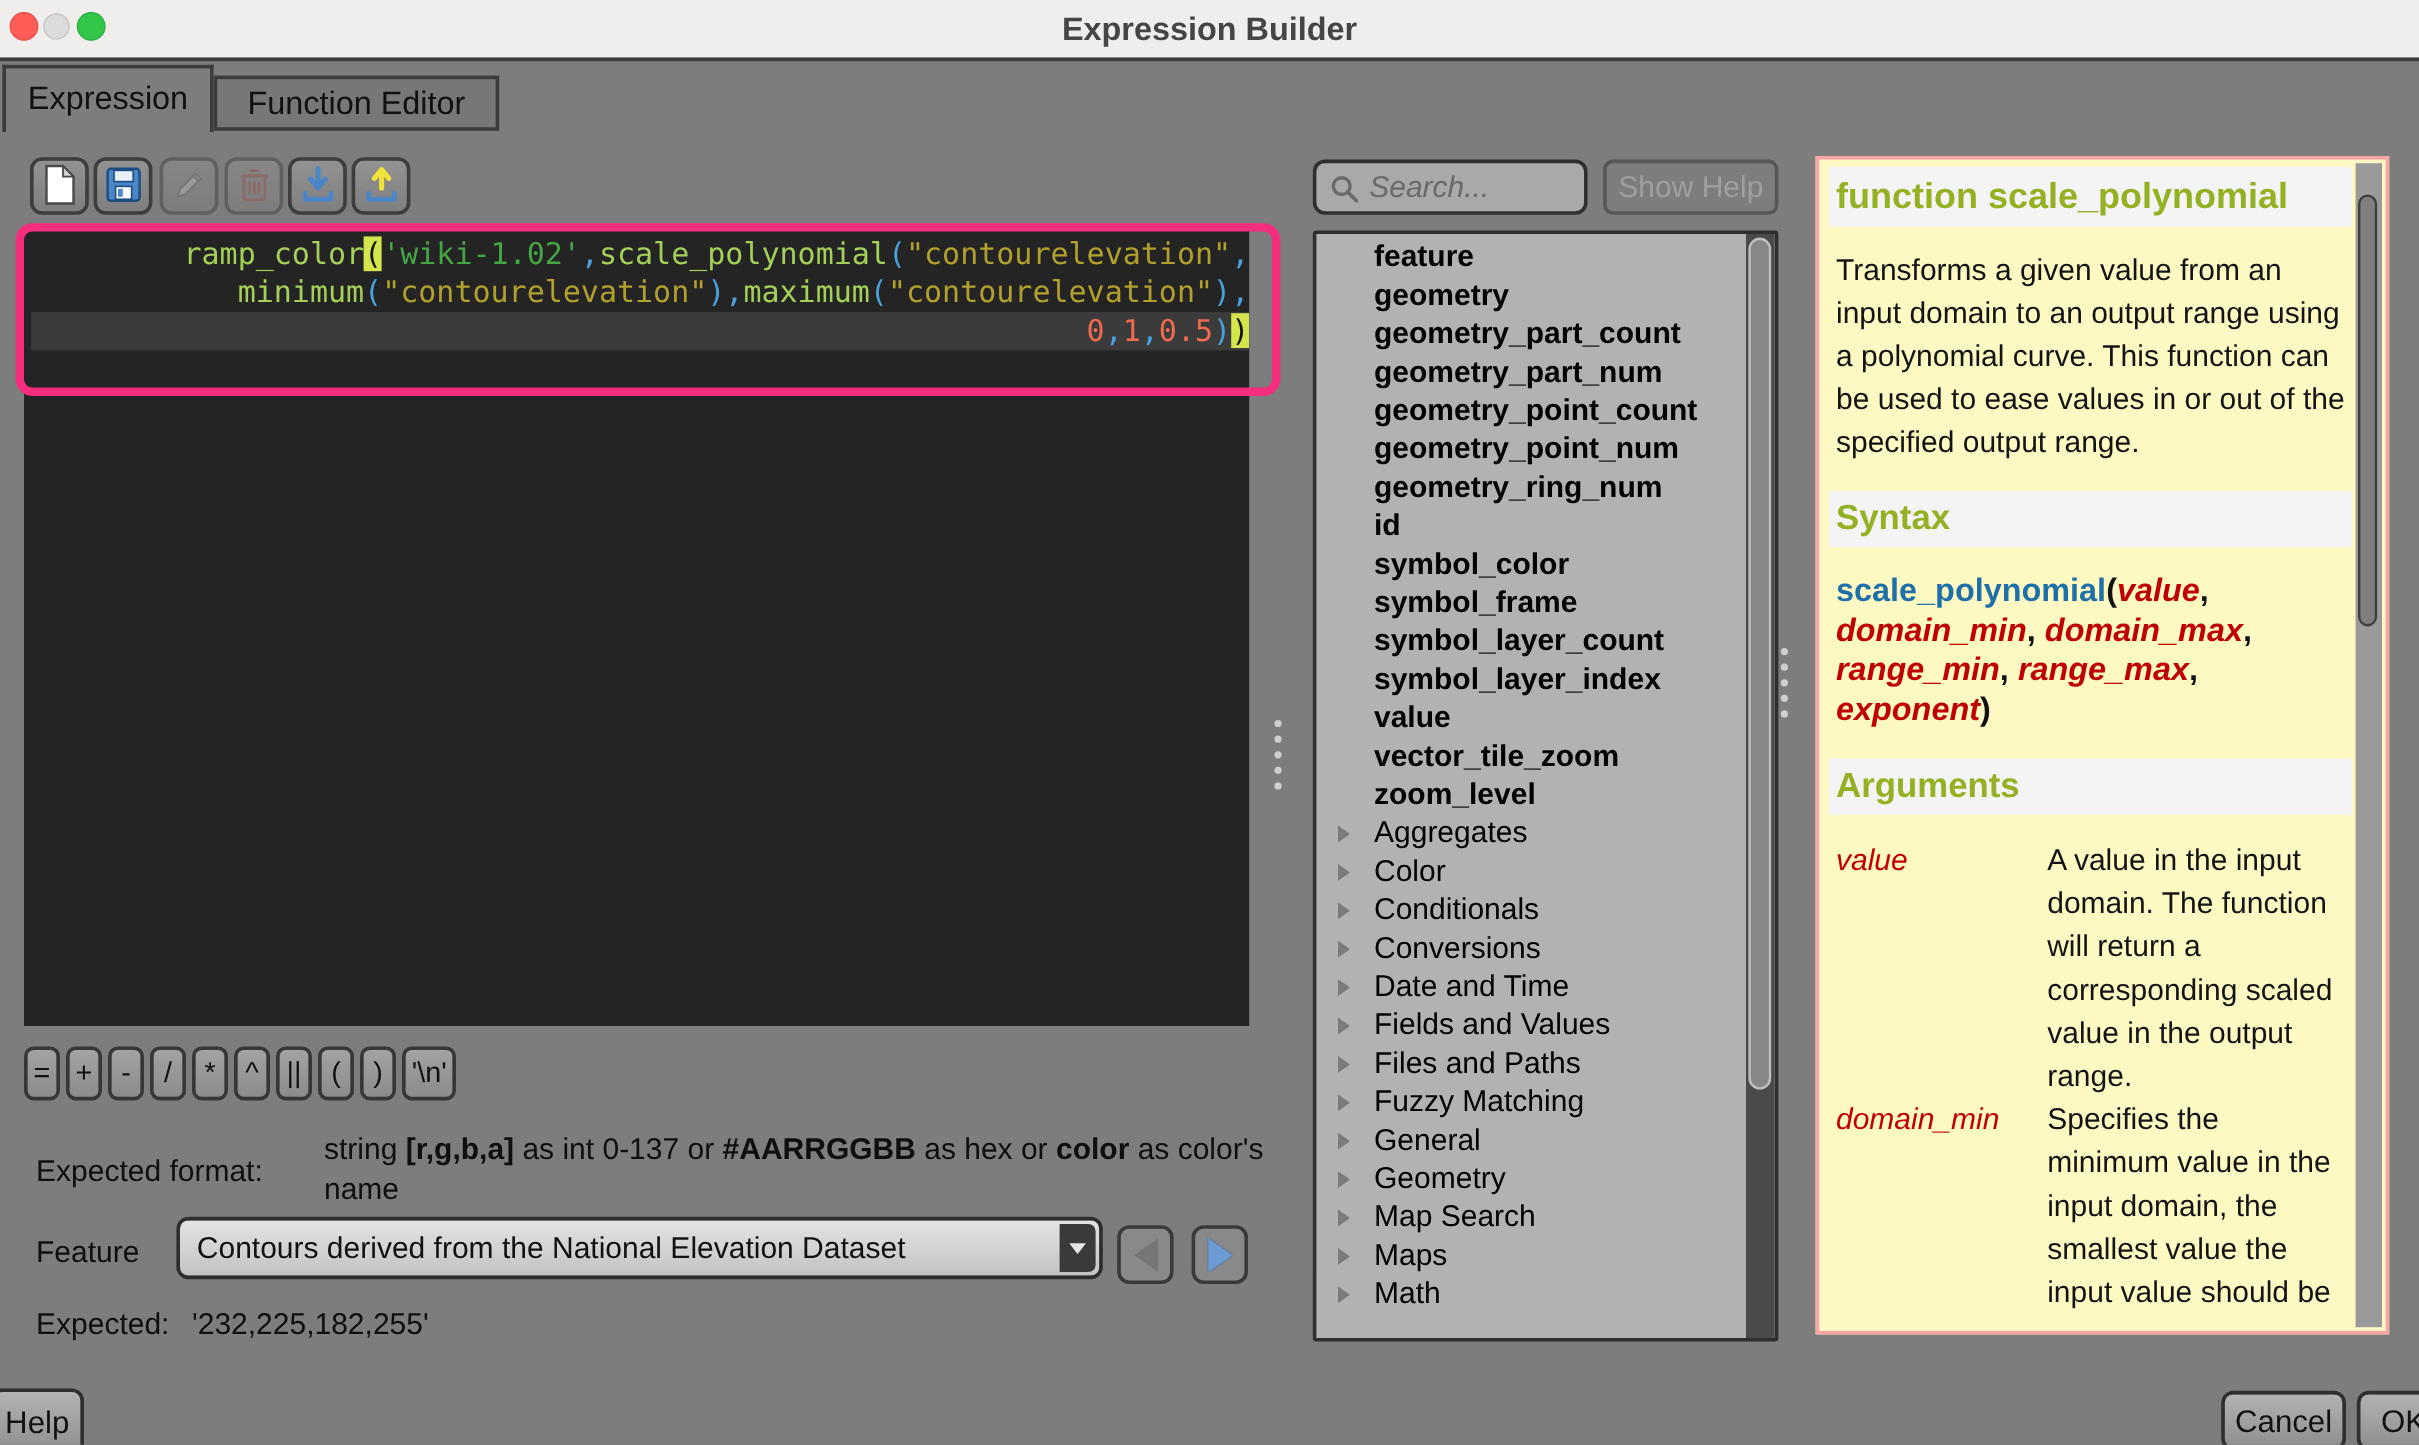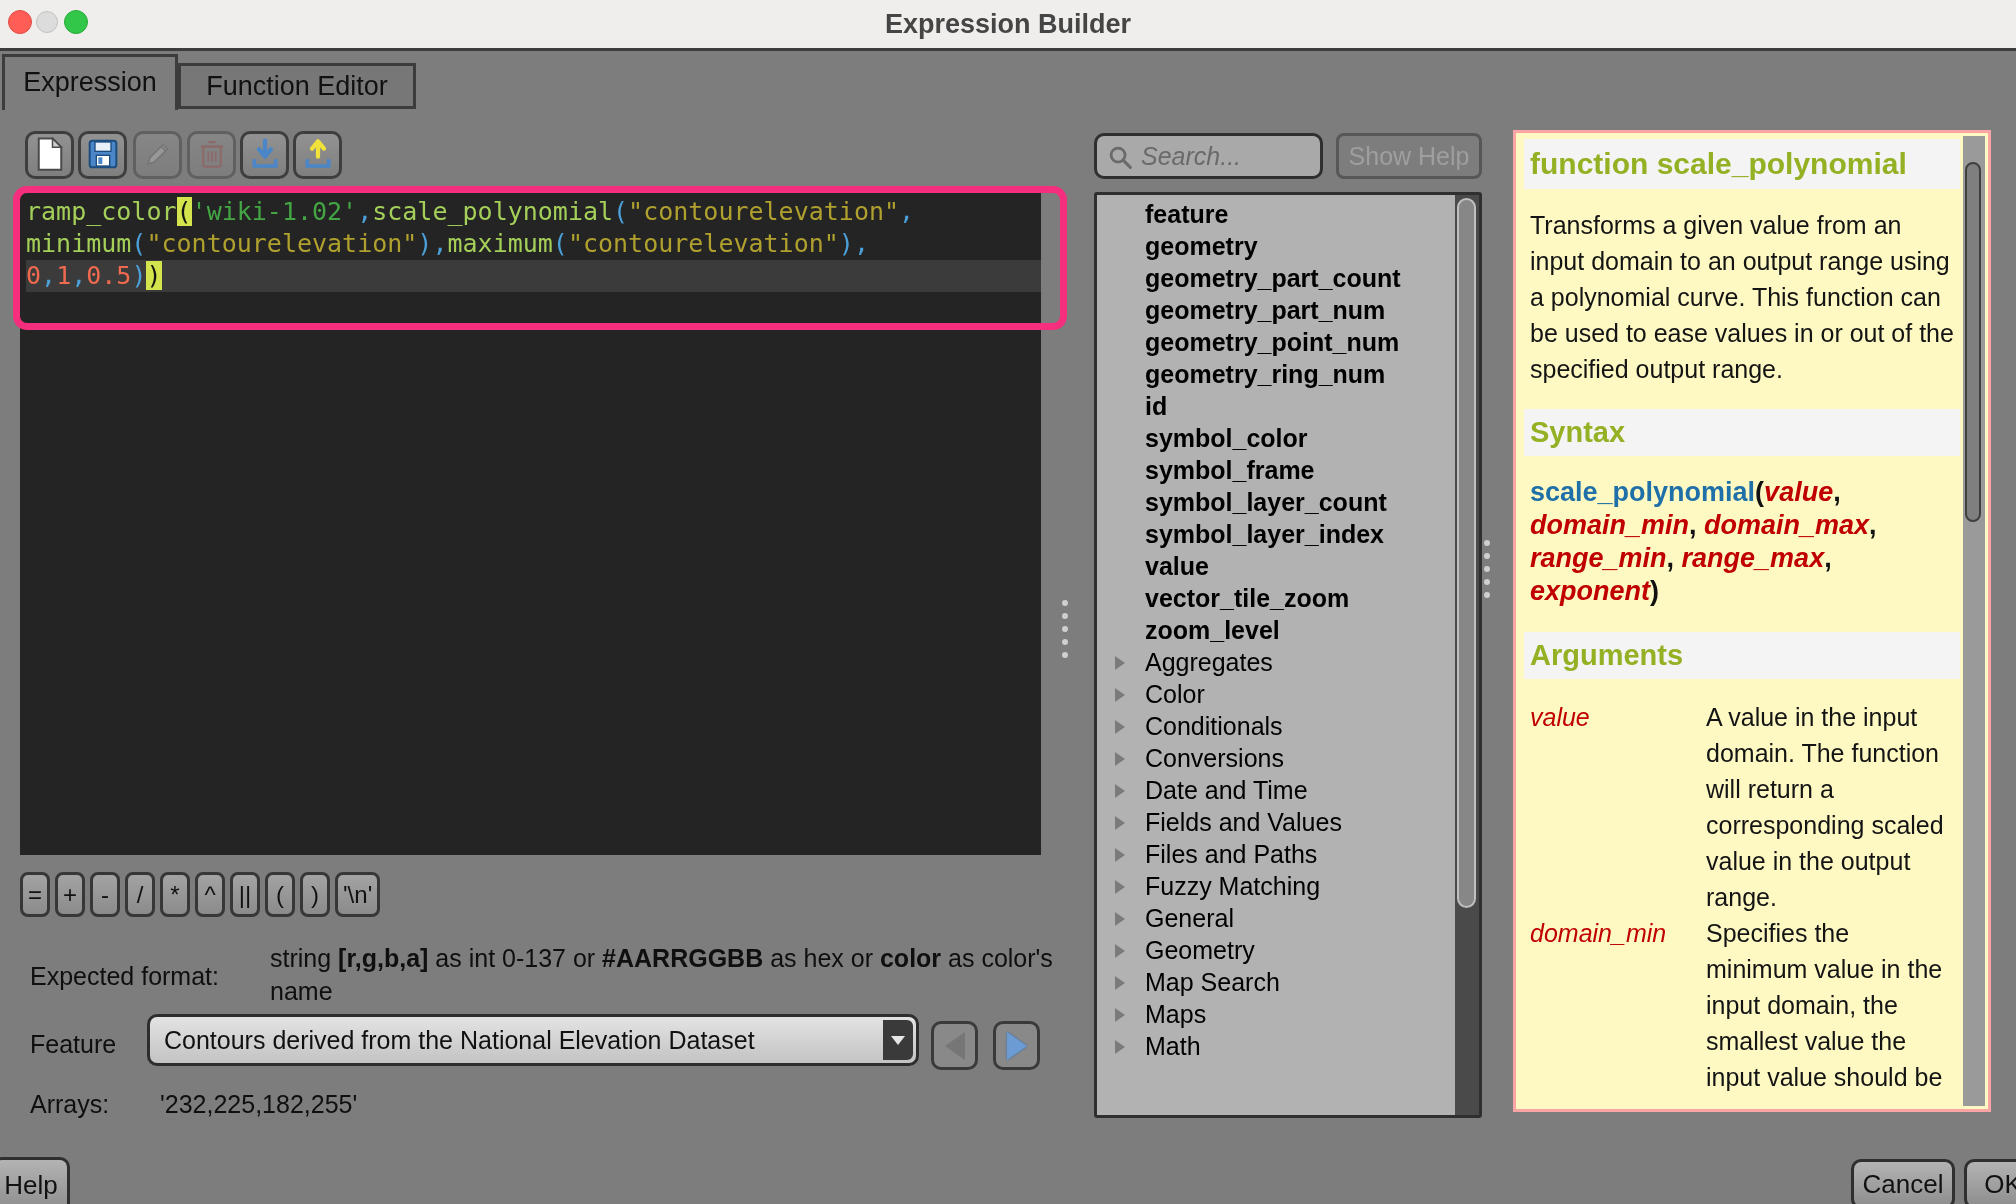--- a/index.html
+++ b/index.html
@@ -30,21 +30,21 @@
   
   .tb-btn { position:absolute; top:131px; width:49px; height:48px; border-radius:10px;
     border:3px solid #3e3e3e; background:linear-gradient(#929292,#7f7f7f);
     display:flex; align-items:center; justify-content:center; }
   .tb-1{left:25px}.tb-2{left:78px}.tb-3{left:133px}.tb-4{left:187px}.tb-5{left:240px}.tb-6{left:293px}
   .dim{opacity:.45}
 
   
   .editor { position:absolute; left:20px; top:190px; width:1021px; height:665px;
     background:#242424; font-family:"DejaVu Sans Mono", monospace; font-size:25px;
-    padding:6px 0 0 6px; overflow:hidden; }
+    padding:6px 0 0 6px; overflow:hidden;text-align:right; }
   .code-line { height:32px; line-height:32px; white-space:pre; }
   .code-line.current { background:#3b3b3b; }
   .tok-fn  { color:#a4cf59; }
   .tok-str { color:#43a543; }
   .tok-qstr{ color:#b0a02e; }
   .tok-op  { color:#4ba0d8; }
   .tok-num { color:#ef6a4e; }
   .tok-hl  { background:#d4e44c; color:#141414; }
 
   .annotation { position:absolute; left:13px; top:186px; width:1054px; height:144px;
@@ -238,40 +238,41 @@
       <span class="dn"></span>
     </div>
 </div>
 <button class="nav-btn nav-prev">
   <span class="tri-left"></span>
 </button>
 <button class="nav-btn nav-next">
   <span class="tri-right"></span>
 </button>
 
-<div class="lbl" style="left:30px; top:1090px;">Arrays:</div>
+<div class="lbl" style="left:30px; top:1090px;">Expected:</div>
 <div class="lbl" style="left:160px; top:1090px;">'232,225,182,255'</div>
 
 <div class="search-box">
   <span class="search-glass">
     <svg width="28" height="28" viewBox="0 0 24 24">
         <circle cx="9.5" cy="9.5" r="6" fill="none" stroke="#6a6a6a" stroke-width="2.4"></circle>
         <line x1="14" y1="14" x2="20" y2="20" stroke="#6a6a6a" stroke-width="2.6" stroke-linecap="round"></line>
       </svg>
   </span>
   <input type="text" placeholder="Search..." style="">
 </div>
 <button class="show-help-btn">Show Help</button>
 
 <div class="func-panel">
   <div class="func-items" id="function-list-items">
       <div class="list-item field"><span class="item-label">feature</span></div>
       <div class="list-item field"><span class="item-label">geometry</span></div>
       <div class="list-item field"><span class="item-label">geometry_part_count</span></div>
       <div class="list-item field"><span class="item-label">geometry_part_num</span></div>
+      <div class="list-item field"><span class="item-label">geometry_point_count</span></div>
       <div class="list-item field"><span class="item-label">geometry_point_num</span></div>
       <div class="list-item field"><span class="item-label">geometry_ring_num</span></div>
       <div class="list-item field"><span class="item-label">id</span></div>
       <div class="list-item field"><span class="item-label">symbol_color</span></div>
       <div class="list-item field"><span class="item-label">symbol_frame</span></div>
       <div class="list-item field"><span class="item-label">symbol_layer_count</span></div>
       <div class="list-item field"><span class="item-label">symbol_layer_index</span></div>
       <div class="list-item field"><span class="item-label">value</span></div>
       <div class="list-item field"><span class="item-label">vector_tile_zoom</span></div>
       <div class="list-item field"><span class="item-label">zoom_level</span></div>

